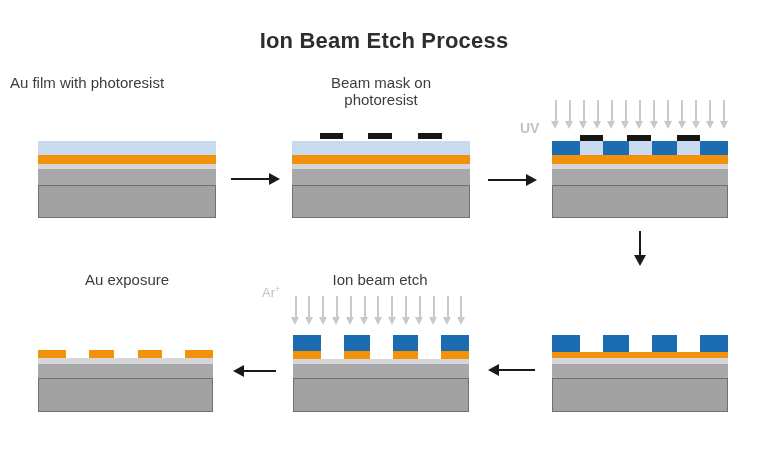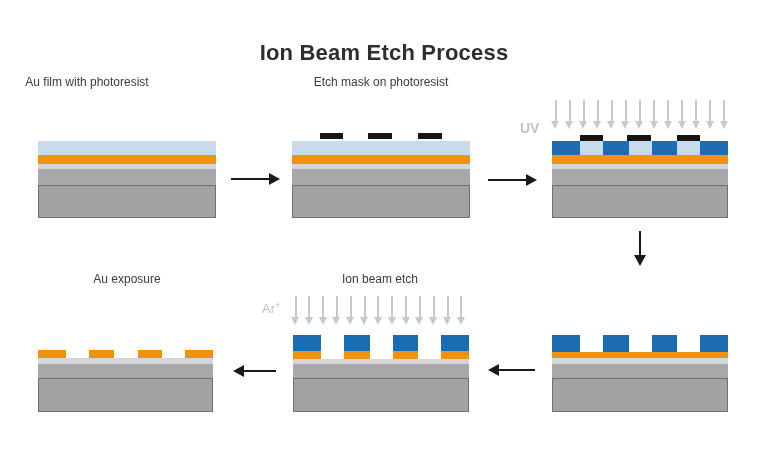--- a/index.html
+++ b/index.html
@@ -2,24 +2,24 @@
 <html style="--photoresist-uncured: #c8daed; --photoresist-cured: #1b6cb0; --au: #f2920a; --thin-film: #d6d6d8; --base-film: #a8a8ab; --substrate: #a2a2a3; --substrate-border: #707074; --hard-mask: #161616; --beam-arrow: #c9c9c9; --beam-label: #c2c2c6; --flow-arrow: #1a1a1a; --label-text: #3c3c3c; --title-text: #2e2e2e;"><head>
 <meta charset="utf-8">
 <style>
   html,body{margin:0;padding:0;background:#ffffff;}
   .scene{
     position:relative;width:768px;height:451px;background:#ffffff;overflow:hidden;
     font-family:"Liberation Sans","DejaVu Sans",sans-serif;
   }
   .title{
     position:absolute;top:28px;left:0;width:768px;text-align:center;
-    font-size:22px;font-weight:600;letter-spacing:.2px;color:var(--title-text);margin-top:12px;
+    font-size:22px;font-weight:600;letter-spacing:.2px;color:var(--title-text);
   }
   .panel-label{
-    position:absolute;font-size:12px;color:var(--label-text);text-align:center;line-height:17px;
+    position:absolute;font-size:15px;color:var(--label-text);text-align:center;line-height:17px;
   }
   .panel-label.two-line{text-align:left;}
   
   .stack{position:absolute;}
   .layer{position:absolute;left:0;width:100%;}
   .l-resist   {background:var(--photoresist-uncured);}
   .l-au       {background:var(--au);}
   .l-thin     {background:var(--thin-film);}
   .l-base     {background:var(--base-film);}
   .l-substrate{background:var(--substrate);border:1px solid var(--substrate-border);box-sizing:border-box;}
@@ -73,21 +73,21 @@
   .beam-label sup{font-size:9px;}
 </style>
 </head>
 <body>
 
 <div class="scene">
 
   <div class="title">Ion Beam Etch Process</div>
 
   <div class="panel-label" style="left:7px;top:74px;width:160px;">Au film with photoresist</div>
-  <div class="panel-label" style="left:301px;top:74px;width:160px;">Etch mask on photoresist</div>
+  <div class="panel-label" style="left:301px;top:74px;width:160px;">Beam mask on photoresist</div>
   <div class="panel-label" style="left:300px;top:271px;width:160px;">Ion beam etch</div>
   <div class="panel-label" style="left:47px;top:271px;width:160px;">Au exposure</div>
 
   <div class="stack row-top" style="left:38px;top:141px;width:178px;height:77px;">
     <div class="layer l-resist"></div>
     <div class="layer l-au"></div>
     <div class="layer l-thin"></div>
     <div class="layer l-base"></div>
     <div class="layer l-substrate"></div>
   </div>
@@ -140,21 +140,21 @@
     <div class="blk b-cured blk1" style="top:0;height:17px;"></div>
     <div class="blk b-cured blk2" style="top:0;height:17px;"></div>
     <div class="blk b-cured blk3" style="top:0;height:17px;"></div>
     <div class="blk b-cured blk4" style="top:0;height:17px;"></div>
     <div class="layer l-au" style="top:17px;height:6px;"></div>
     <div class="layer l-thin" style="top:23px;height:6px;"></div>
     <div class="layer l-base" style="top:29px;height:14px;"></div>
     <div class="layer l-substrate" style="top:43px;height:34px;"></div>
   </div>
 
-  <div class="beam-label" style="left:262px;top:300px;font-size:13px;">
+  <div class="beam-label" style="left:262px;top:284px;font-size:13px;">
     <span>Ar</span><sup>+</sup>
   </div>
   <div class="beams" style="left:291px;top:296px;width:175px;">
       <div class="beam-arrow"></div>
       <div class="beam-arrow"></div>
       <div class="beam-arrow"></div>
       <div class="beam-arrow"></div>
       <div class="beam-arrow"></div>
       <div class="beam-arrow"></div>
       <div class="beam-arrow"></div>

